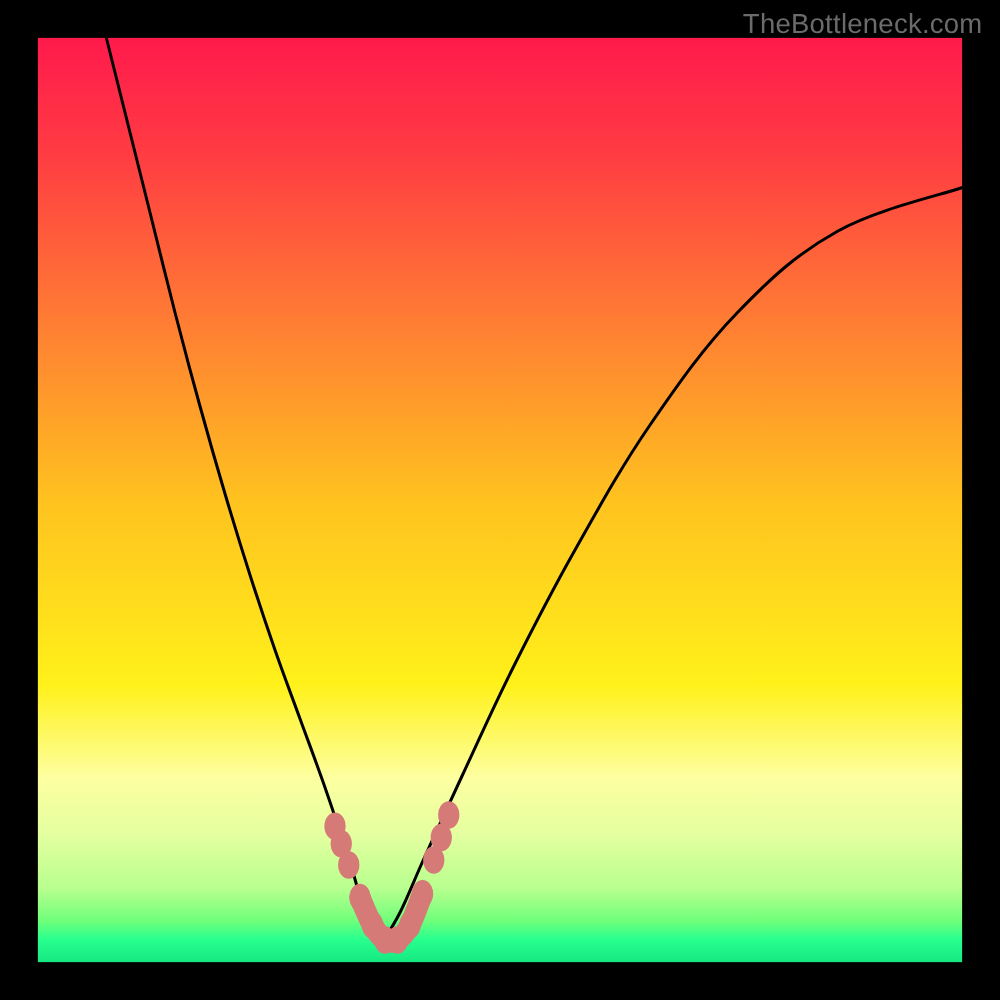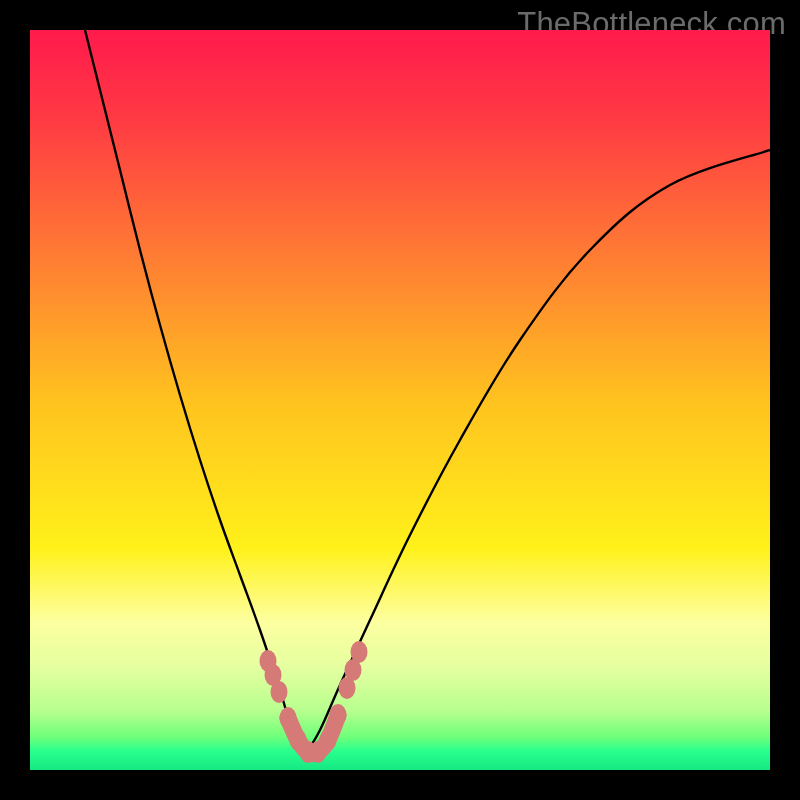--- a/index.html
+++ b/index.html
@@ -29,21 +29,21 @@
   }
   .gradient {
     position: absolute;
     inset: 0;
   }
   .watermark {
     position: absolute;
     top: 6px;
     right: 14px;
     color: #6b6b6b;
-    font-size: 31px;
+    font-size: 22px;
     font-weight: 400;
     letter-spacing: 0.2px;
     user-select: none;
     margin-left: 40px;
   }
   svg.curves {
     position: absolute;
     inset: 0;
   }
 </style>

